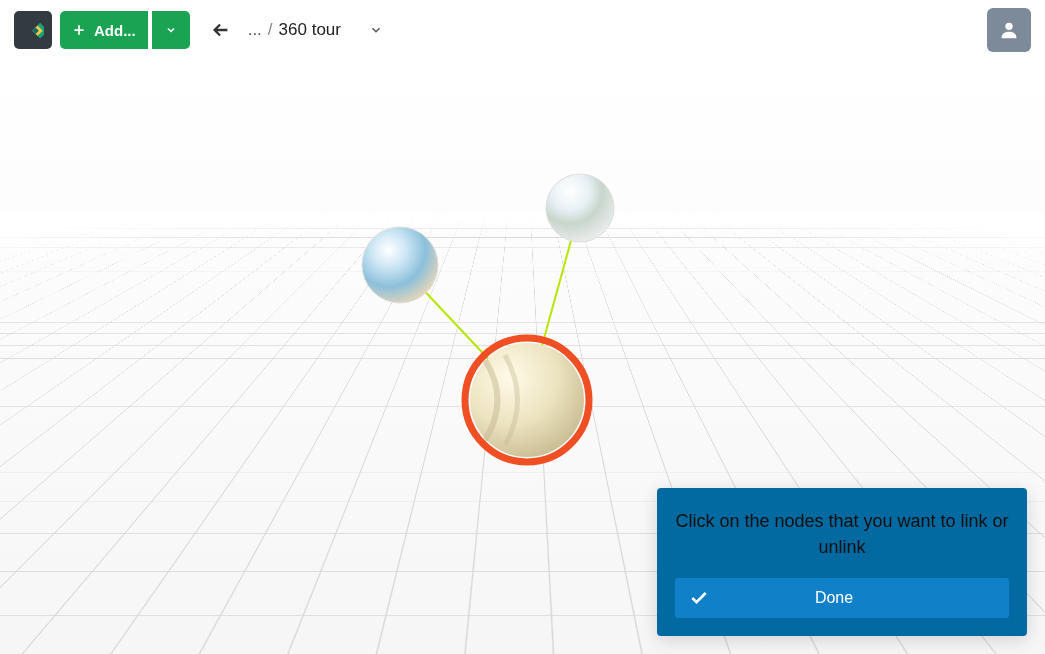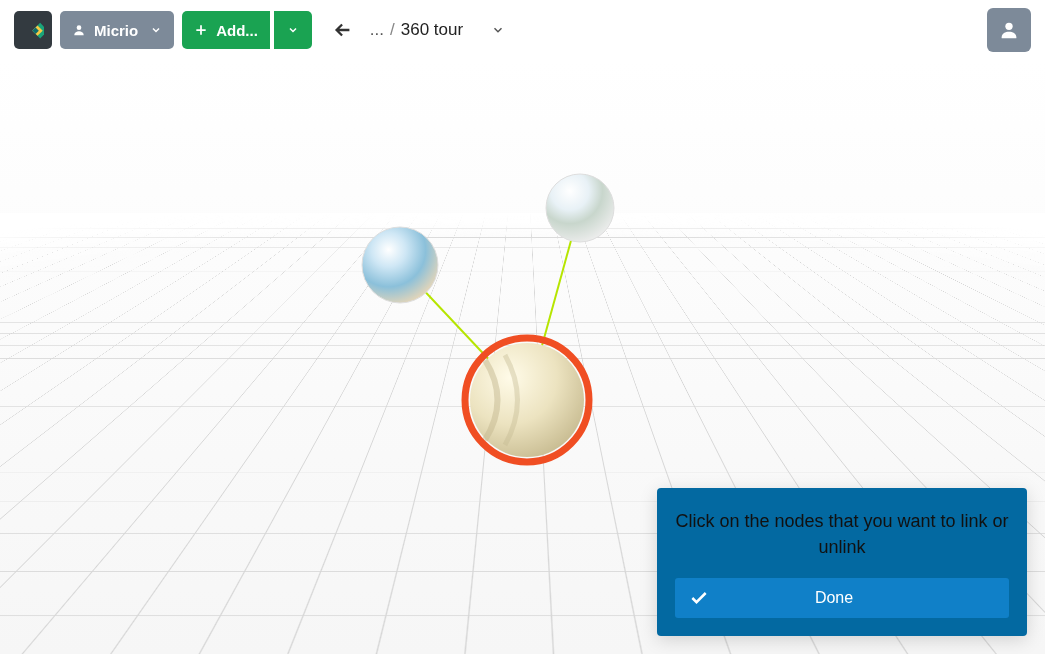--- a/index.html
+++ b/index.html
@@ -149,32 +149,20 @@
 <div class="topbar">
 
   <div class="logo-btn">
     <svg width="22" height="22" viewBox="0 0 24 24">
       <rect x="12" y="1" width="12" height="12" transform="rotate(45 12 12)" fill="#1aa37a"></rect>
       <rect x="12" y="5" width="8" height="8" transform="rotate(45 12 12)" fill="#f6c945"></rect>
       <rect x="12" y="8" width="5" height="5" transform="rotate(45 12 12)" fill="#0d6b6b"></rect>
     </svg>
   </div>
 
-  <div class="btn gray">
-    <svg width="14" height="14" viewBox="0 0 24 24" fill="#fff">
-      <circle cx="12" cy="8" r="4"></circle>
-        <path d="M4 20c0-4 4-6 8-6s8 2 8 6v1H4z"></path>
-    </svg>
-    <span>Micrio</span>
-    <span class="caret">
-      <svg width="12" height="12" viewBox="0 0 24 24" fill="none" stroke="#fff" stroke-width="3">
-          <path d="M6 9l6 6 6-6"></path>
-        </svg>
-    </span>
-  </div>
 
 
   <div style="display:flex;gap:4px">
     <div class="btn green" style="border-radius:5px 0 0 5px">
       <svg width="14" height="14" viewBox="0 0 24 24" stroke="#fff" stroke-width="3">
         <path d="M12 4v16M4 12h16"></path>
       </svg>
       <span>Add...</span>
     </div>
     <div class="btn green-caret" style="border-radius:0 5px 5px 0">

